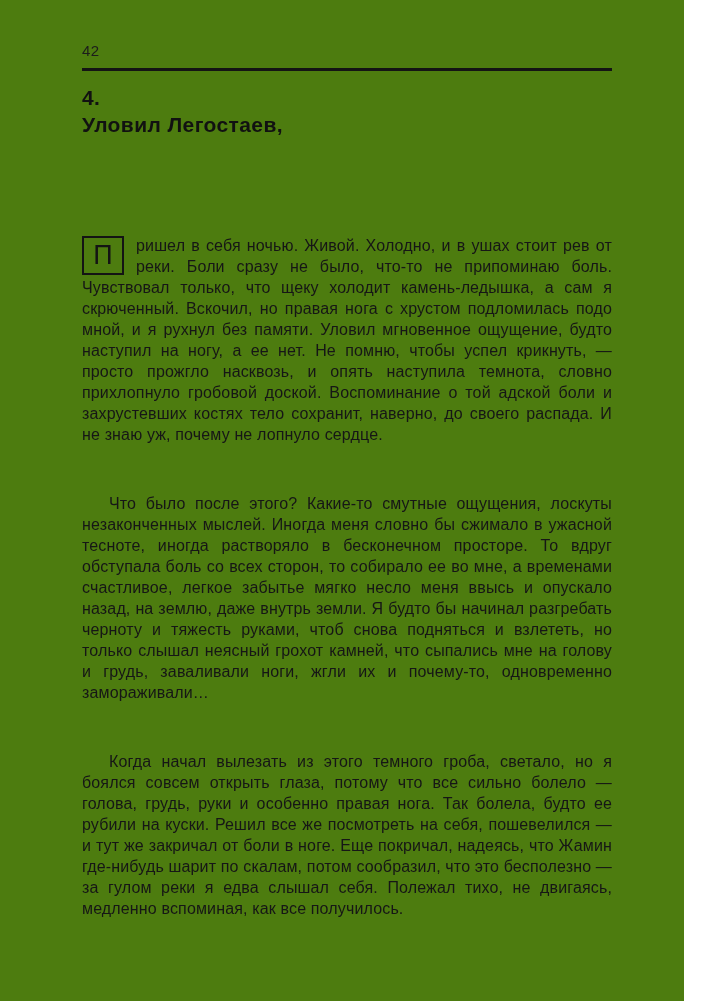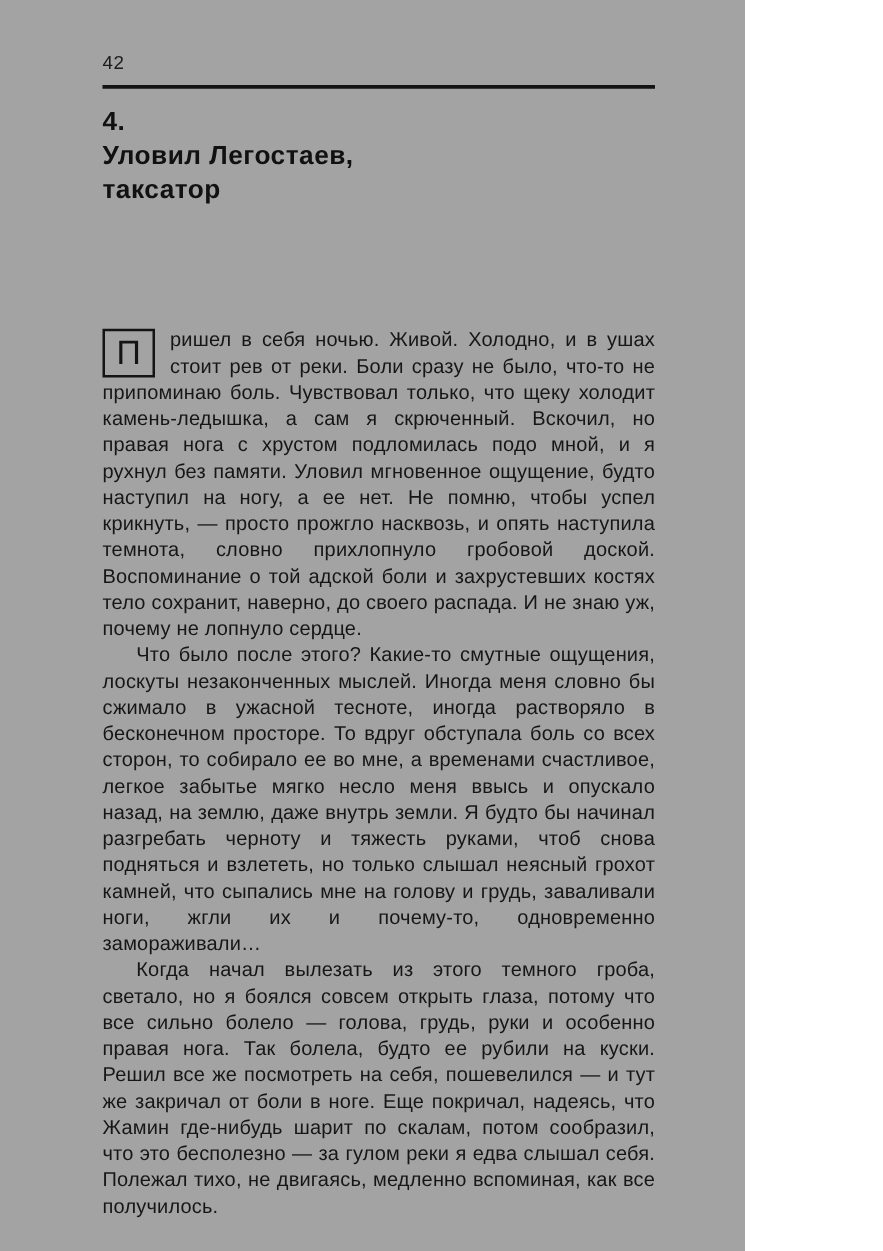--- a/index.html
+++ b/index.html
@@ -6,23 +6,23 @@
     margin: 0;
     padding: 0;
     background: #ffffff;
   }
   body {
     font-family: "Liberation Sans", sans-serif;
     color: #161616;
   }
   .page {
     position: relative;
-    width: 596px;
+    width: 684px;
     height: 1001px;
-    background: #a3a3a3;
+    background: #4d7c0f;
     box-sizing: border-box;
     padding: 42px 72px 0 82px;
     overflow: hidden;
   }
   .page-number {
     font-size: 15px;
     letter-spacing: 0.5px;
     color: #1c1c1c;
   }
   .rule {
@@ -47,20 +47,21 @@
     line-height: 21px;
     letter-spacing: 0.15px;
     text-align: justify;
     color: #161616;
   }
   .para {
     margin: 0;
   }
   .para.indent {
     text-indent: 27px;
+    margin-top: 48px;
   }
   .dropcap-box {
     float: left;
     width: 38px;
     height: 35px;
     border: 2.5px solid #141414;
     display: flex;
     align-items: center;
     justify-content: center;
     margin: 1px 12px 0 0;
@@ -77,21 +78,20 @@
 
 <div class="page">
 
   <div class="page-number">42</div>
 
   <div class="rule"></div>
 
   <div class="heading">
     <div>4.</div>
     <div>Уловил Легостаев,</div>
-    <div>таксатор</div>
   </div>
 
   <div class="body-text">
 
     <p class="para">
       <span class="dropcap-box">
         <span class="dropcap-letter">П</span>
       </span><span>ришел в себя ночью. Живой. Холодно, и в ушах стоит рев от реки. Боли сразу не было, что-то не припоминаю боль. Чувствовал только, что щеку холодит камень-ледышка, а сам я скрюченный. Вскочил, но правая нога с хрустом подломилась подо мной, и я рухнул без памяти. Уловил мгновенное ощущение, будто наступил на ногу, а ее нет. Не помню, чтобы успел крикнуть, — просто прожгло насквозь, и опять наступила темнота, словно прихлопнуло гробовой доской. Воспоминание о той адской боли и захрустевших костях тело сохранит, наверно, до своего распада. И не знаю уж, почему не лопнуло сердце.</span>
     </p>
 

